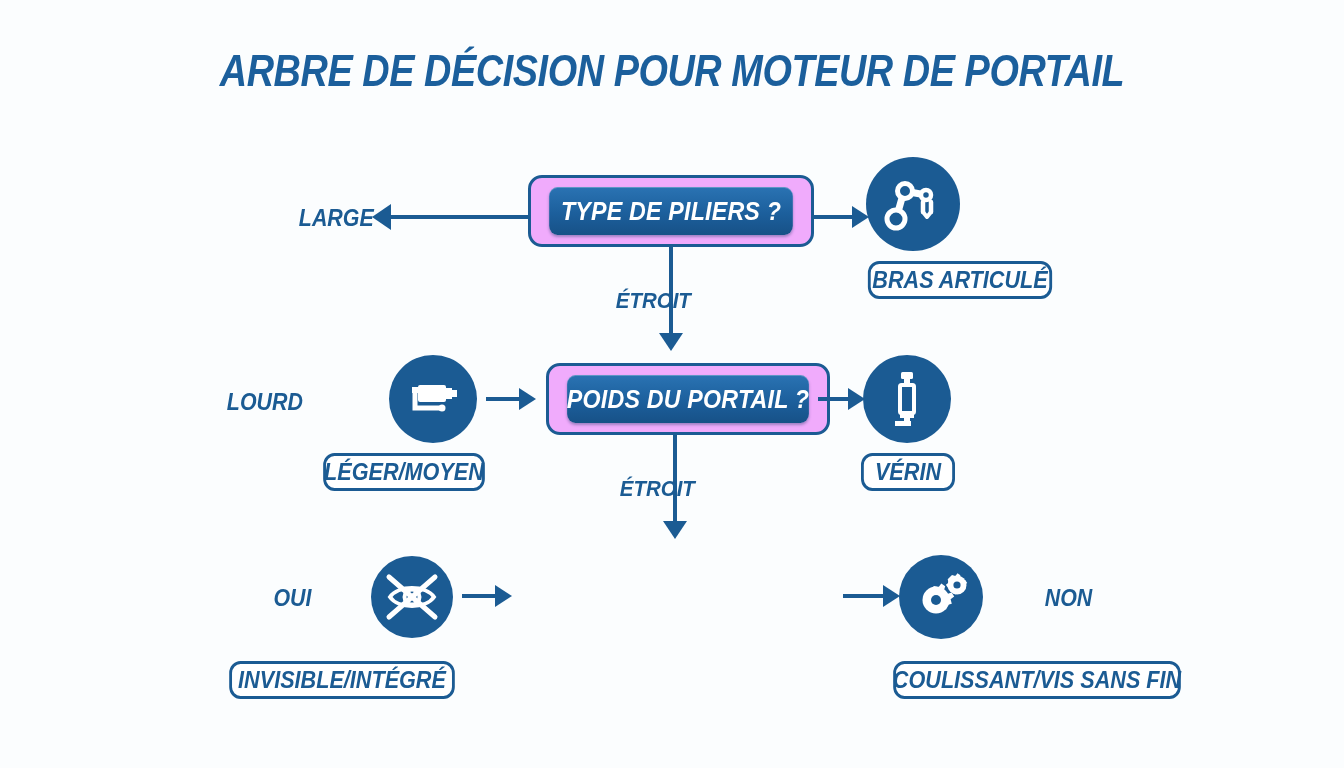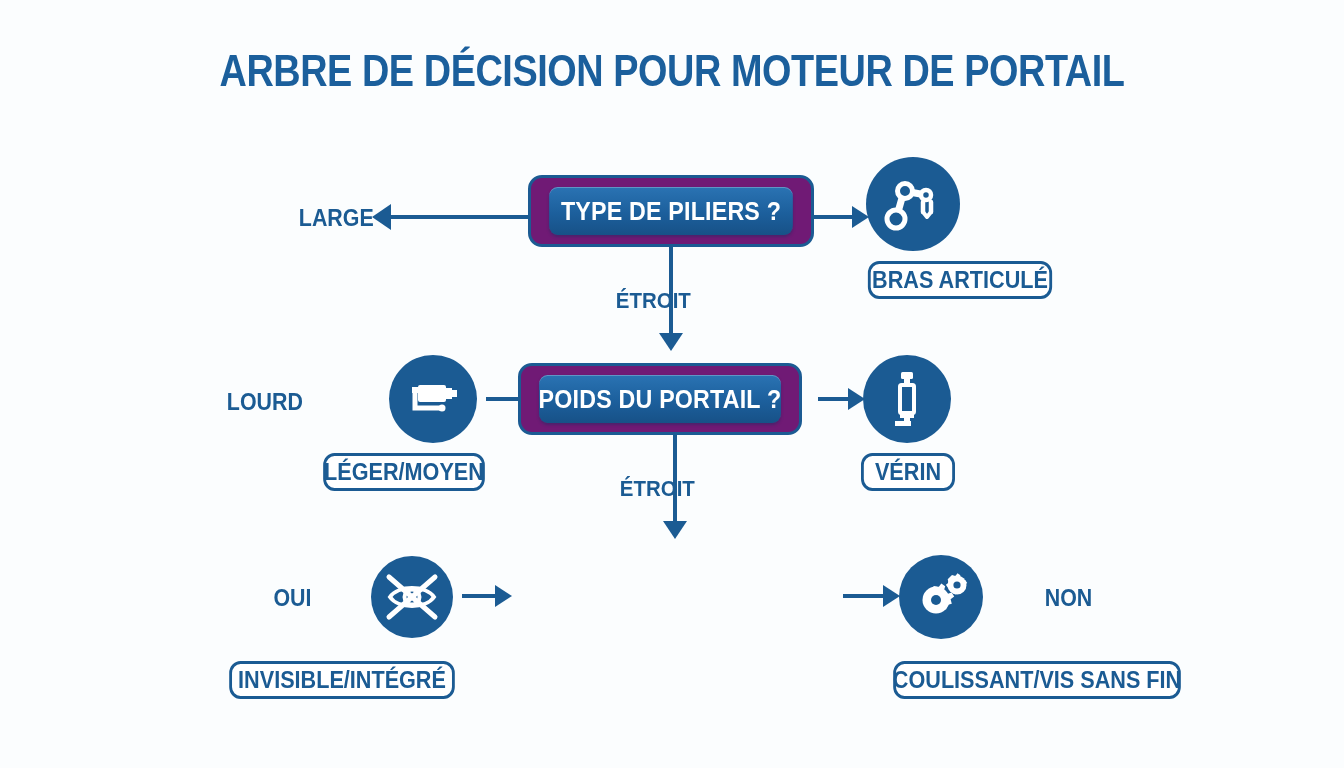--- a/index.html
+++ b/index.html
@@ -4,40 +4,40 @@
 <style>
   html,body{margin:0;padding:0;}
   body{
     width:1344px;height:768px;
     background:#fbfdfe;
     font-family:"Liberation Sans", sans-serif;
     overflow:hidden;
     position:relative;
     color:#1b5b93;
   }
-  #canvas{position:absolute;inset:0;}
+  #canvas{position:absolute;inset:0;font-style:italic;}
 
   
   .title{
     position:absolute;left:0;top:46px;width:1344px;
     text-align:center;
     font-size:44px;
     font-weight:bold;
     letter-spacing:-0.5px;
     color:#1b5f9c;
     transform:scaleX(0.86);
     transform-origin:center top;
     white-space:nowrap;
   }
 
   
   .node{
     position:absolute;
     border:3px solid #1b5b93;
-    background:#701a75;
+    background:#f0abfc;
     border-radius:14px;
     padding:9px;
     box-sizing:border-box;
     display:flex;align-items:center;justify-content:center;
   }
   .node-inner{
     width:100%;height:100%;
     border-radius:9px;
     background:linear-gradient(180deg,#2a73b3 0%,#1c5f9c 55%,#175187 100%);
     box-shadow:0 2px 3px rgba(10,50,90,.35), inset 0 1px 0 rgba(255,255,255,.25);
@@ -162,21 +162,21 @@
       <circle cx="38" cy="31" r="3.5" fill="#ffffff"></circle>
     </svg>
   </div>
   <div class="pill" style="left:318px;top:453px;width:172px;height:38px;">
     <span>LÉGER/MOYEN</span>
   </div>
 
   <div class="hline" style="left:486px;top:397px;width:36px;"></div>
   <div class="arrow-r" style="left:519px;top:388px;"></div>
 
-  <div class="node" style="left:518px;top:363px;width:284px;height:72px;">
+  <div class="node" style="left:546px;top:363px;width:284px;height:72px;">
     <div class="node-inner">POIDS DU PORTAIL ?</div>
   </div>
 
   <div class="hline" style="left:818px;top:397px;width:32px;"></div>
   <div class="arrow-r" style="left:848px;top:388px;"></div>
 
   <div class="circle" style="left:863px;top:355px;width:88px;height:88px;">
     <svg width="40" height="58" viewBox="0 0 40 58" fill="none">
       <rect x="14" y="2" width="12" height="7" rx="1.5" fill="#ffffff"></rect>
       <rect x="17" y="9" width="6" height="6" fill="#ffffff"></rect>

